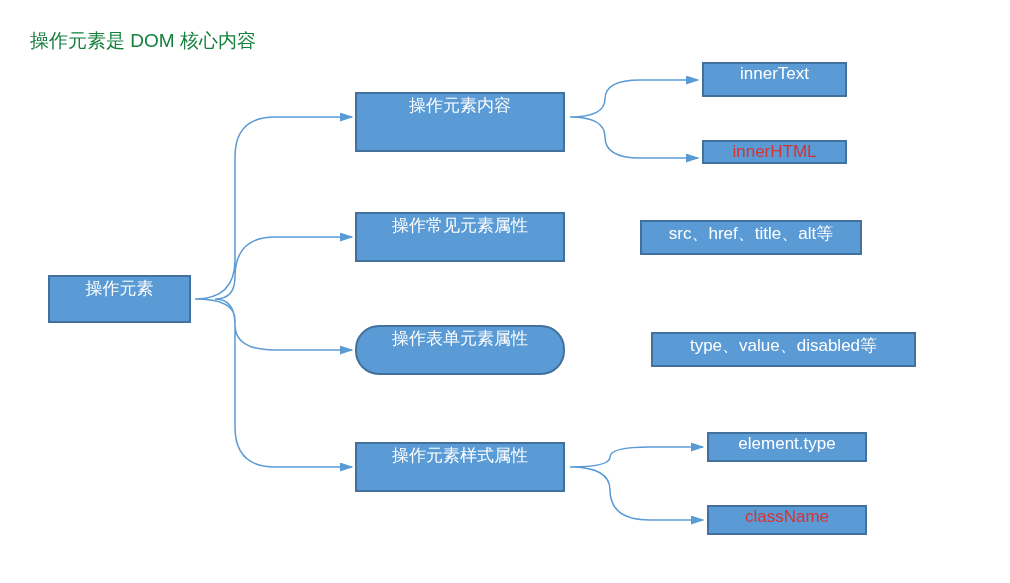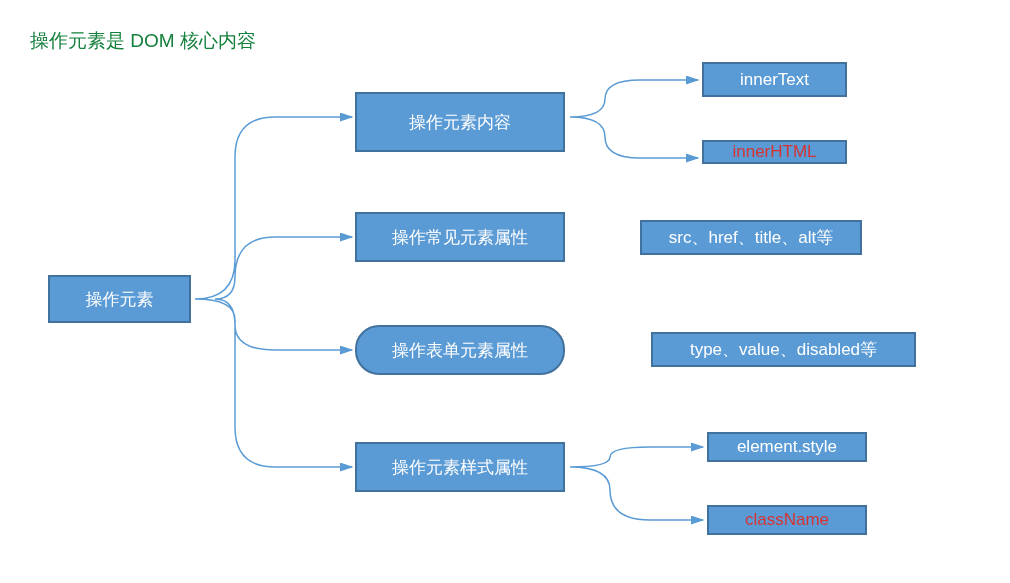--- a/index.html
+++ b/index.html
@@ -21,21 +21,20 @@
       top: 28px;
       font-size: 19px;
       color: #15803d;
       text-align: right;
     }
     .box {
       position: absolute;
       background: #5b9bd5;
       border: 2px solid #41719c;
       display: flex;
-      align-items: center;
       justify-content: center;
       color: #ffffff;
       font-size: 17px;
       text-align: center;
       padding: 0 10px;
     }
     .box.red-text {
       color: #d63333;
     }
     .svg-overlay {
@@ -91,21 +90,21 @@
 
 <div class="box" style="left:640px; top:220px; width:222px; height:35px;">
   <span>src、href、title、alt等</span>
 </div>
 
 <div class="box" style="left:640px; top:332px; width:265px; height:35px;margin-left:11px;">
   <span>type、value、disabled等</span>
 </div>
 
 <div class="box" style="left:707px; top:432px; width:160px; height:30px;">
-  <span>element.style</span>
+  <span>element.type</span>
 </div>
 <div class="box red-text" style="left:707px; top:505px; width:160px; height:30px;">
   <span>className</span>
 </div>
 
 <svg class="svg-overlay">
 
   <defs>
     <marker id="arrow" markerWidth="10" markerHeight="10" refX="8" refY="3" orient="auto">
       <path d="M0,0 L0,6 L9,3 z" class="arrowhead"></path>

